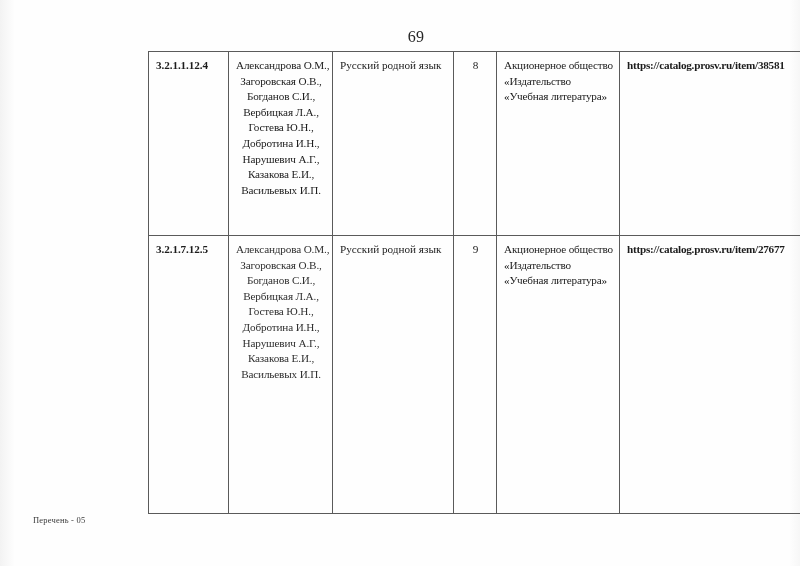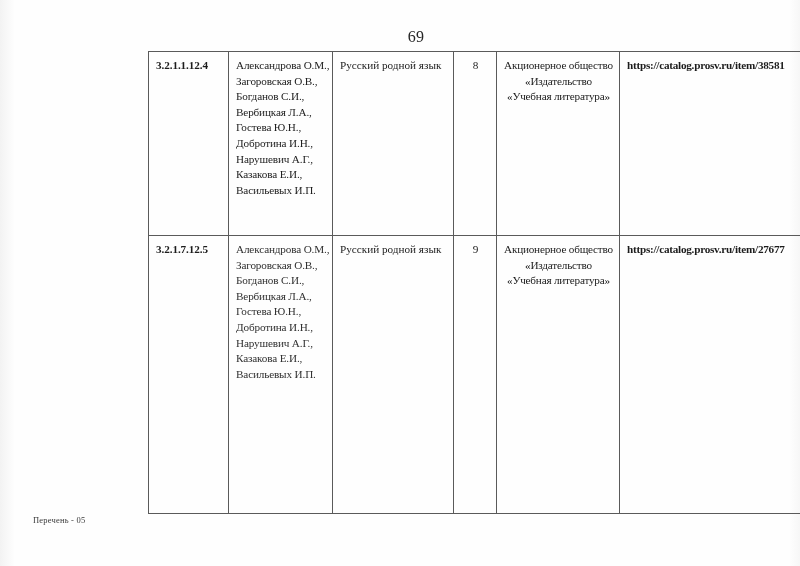--- a/index.html
+++ b/index.html
@@ -88,31 +88,31 @@
   }
 
   .authors-list {
     margin: 0;
     padding: 0;
     list-style: none;
   }
   .authors-list li {
     white-space: nowrap;
     letter-spacing: -0.15px;
+    text-align: center;
   }
 
   .publisher-lines {
     margin: 0;
     padding: 0;
     list-style: none;
   }
   .publisher-lines li {
     white-space: nowrap;
     letter-spacing: -0.2px;
-    text-align: center;
   }
 
   .cell-url {
     white-space: nowrap;
     letter-spacing: -0.25px;
     font-weight: bold;
   }
 
   
   .row-1 td { height: 171px; }

